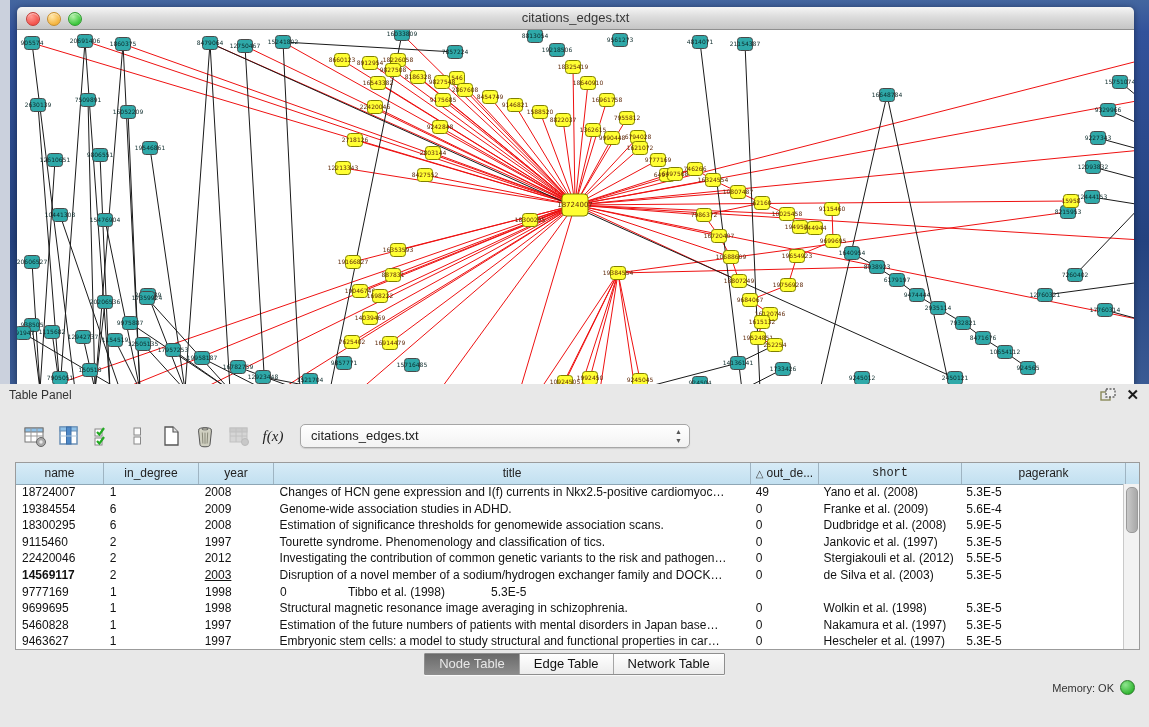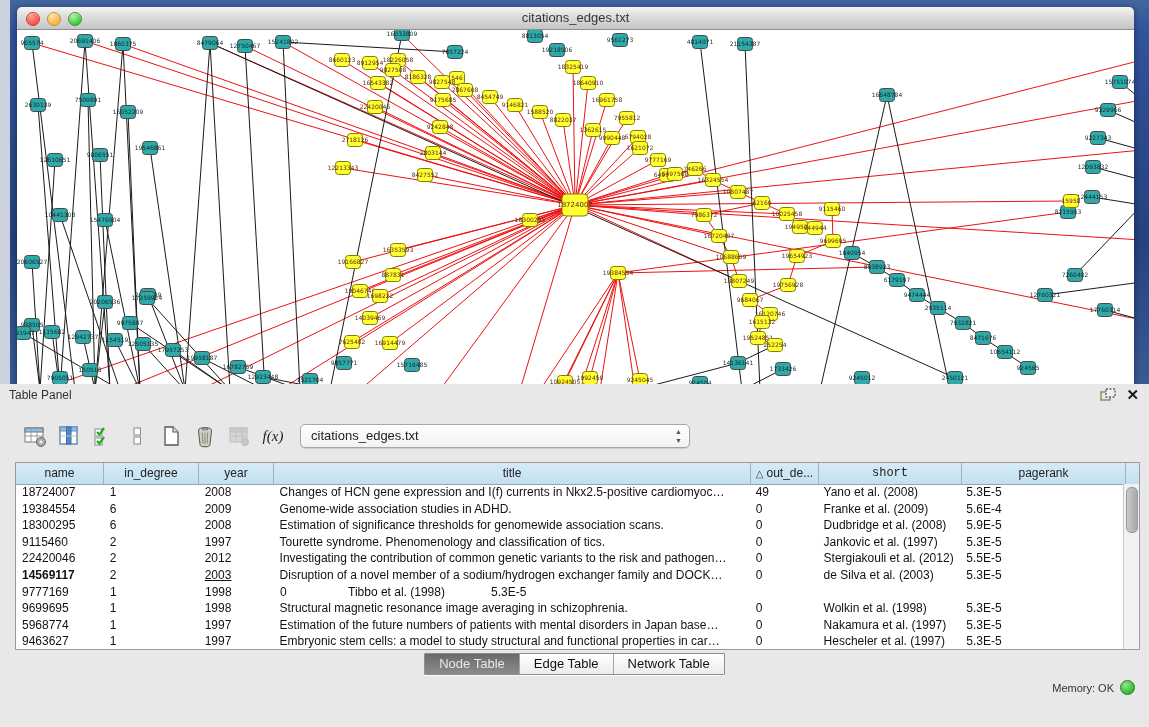--- a/index.html
+++ b/index.html
@@ -681,21 +681,21 @@
         <div class="tr">
           <div class="td" style="width: 88px;">9699695</div>
           <div class="td" style="width: 95px;">1</div>
           <div class="td" style="width: 75px;">1998</div>
           <div class="td" style="width: 477px;">Structural magnetic resonance image averaging in schizophrenia.</div>
           <div class="td" style="width: 68px;">0</div>
           <div class="td" style="width: 143px;">Wolkin et al. (1998)</div>
           <div class="td" style="width: 164px;">5.3E-5</div>
         </div>
         <div class="tr">
-          <div class="td" style="width: 88px;">5968774</div>
+          <div class="td" style="width: 88px;">5460828</div>
           <div class="td" style="width: 95px;">1</div>
           <div class="td" style="width: 75px;">1997</div>
           <div class="td" style="width: 477px;">Estimation of the future numbers of patients with mental disorders in Japan base…</div>
           <div class="td" style="width: 68px;">0</div>
           <div class="td" style="width: 143px;">Nakamura et al. (1997)</div>
           <div class="td" style="width: 164px;">5.3E-5</div>
         </div>
         <div class="tr">
           <div class="td" style="width: 88px;">9463627</div>
           <div class="td" style="width: 95px;">1</div>

